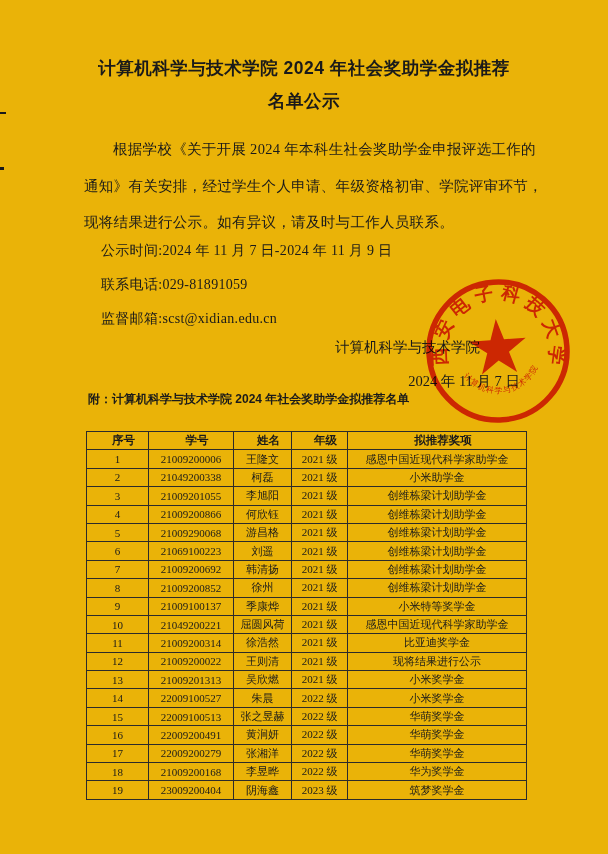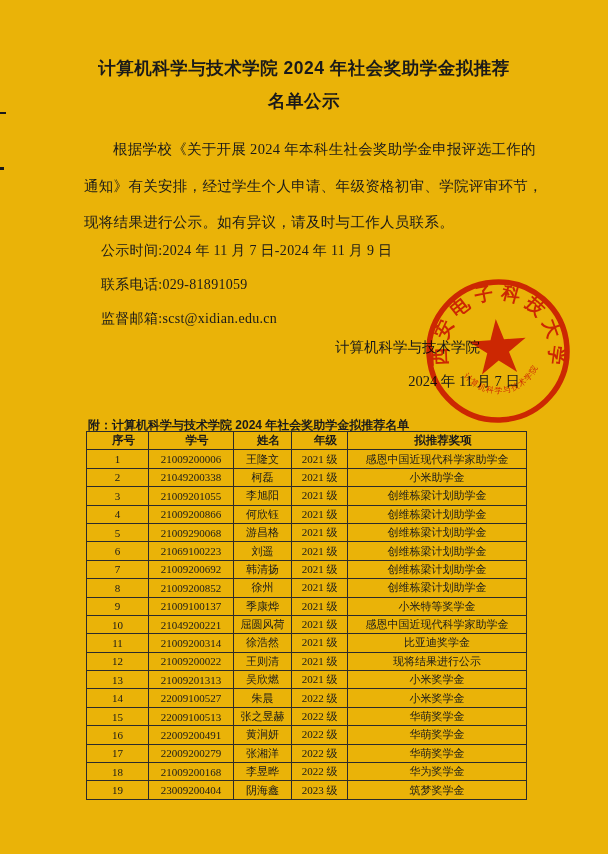--- a/index.html
+++ b/index.html
@@ -38,21 +38,21 @@
   .sig-date{position:absolute;top:372px;right:88px;font-size:14.5px;white-space:nowrap;}
   
   .seal{
     position:absolute;left:420px;top:276px;width:156px;height:150px;
     mix-blend-mode:multiply;opacity:.93;
     transform:rotate(-4deg);
     pointer-events:none;
   }
   
   .tbl-caption{
-    position:absolute;top:417px;left:88px;
+    position:absolute;top:391px;left:88px;
     font-family:"Liberation Sans", sans-serif;
     font-weight:bold;font-size:12px;white-space:nowrap;
   }
   table.roster{
     position:absolute;top:431px;left:86px;
     border-collapse:collapse;table-layout:fixed;
     width:440px;
     font-size:11px;
   }
   table.roster th,table.roster td{

